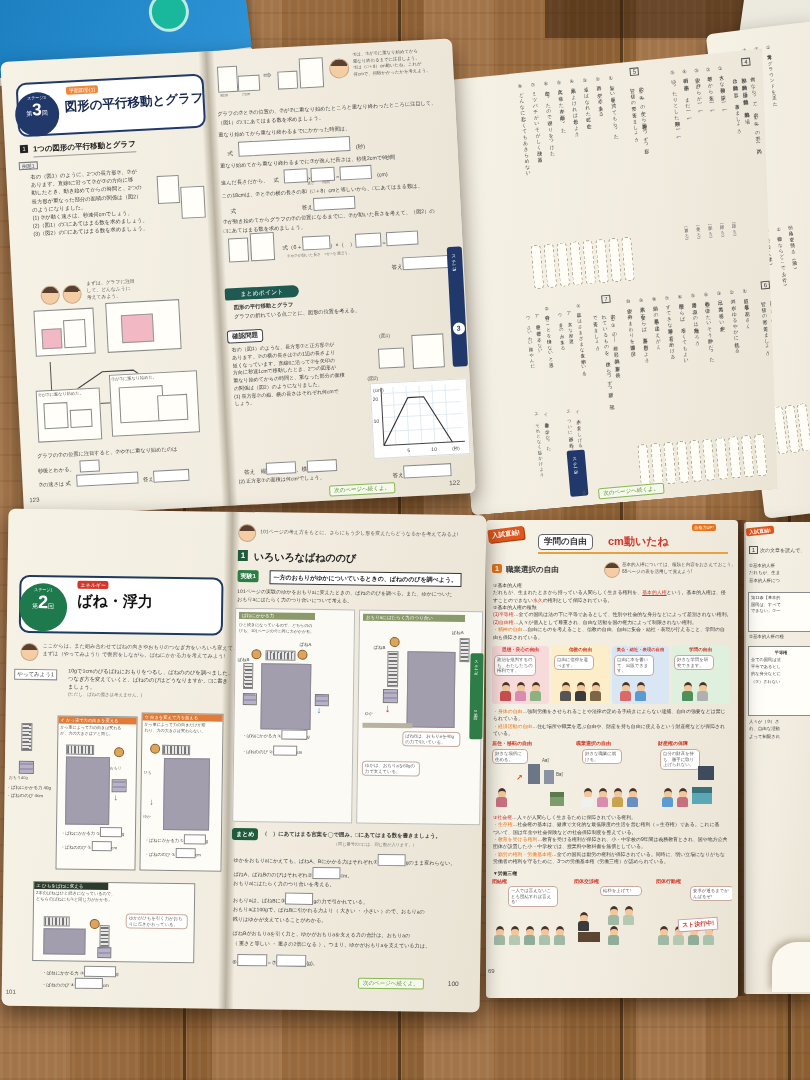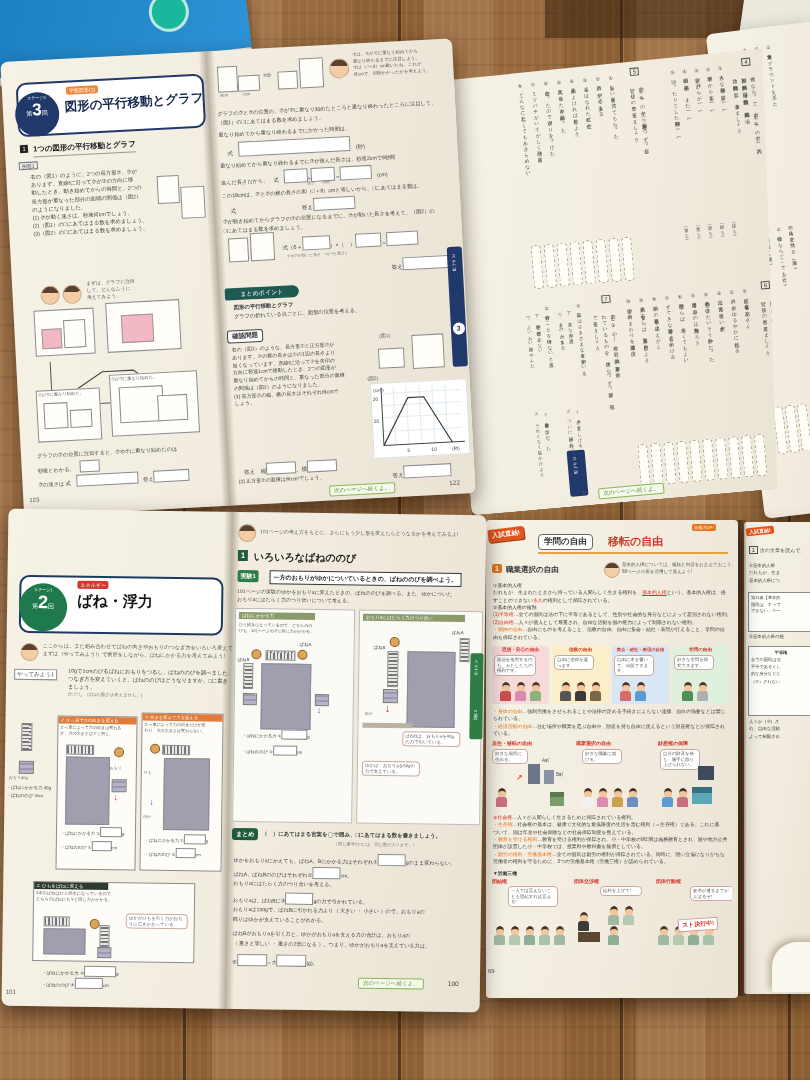--- a/index.html
+++ b/index.html
@@ -190,21 +190,21 @@
     </div>
     <div style="position:absolute;left:28px;top:420px;width:50px;height:50px;background:#fbf8ef;border-radius:50% 0 0 0;box-shadow:-3px -3px 6px rgba(120,100,70,.4)"></div>
   </div>
   <div style="position:absolute;left:733px;top:520px;width:13px;height:476px;background:linear-gradient(90deg,rgba(30,15,5,.0),rgba(30,15,5,.55),rgba(30,15,5,.15))"></div>
 
   <div class="book" style="left:486px;top:520px;width:252px;height:478px;border-radius:4px">
     <div class="tag" style="left:2px;top:8px;transform:rotate(-7deg);background:#e2561c;color:#fff;font-size:6.5px;font-weight:bold;padding:2px 4px;border-radius:2px;box-shadow:1px 1px 0 #9e3a10">
       <span>入試直結!</span></div>
     <div class="tag" style="left:52px;top:14px;border:1.5px solid #666;border-radius:4px;font-size:8.5px;font-weight:bold;color:#333;padding:1px 5px;background:#fff">
       <span>学問の自由</span></div>
-    <div class="tl" style="left:122px;top:14px;font-size:11px;font-weight:bold;color:#d2372a">移転の自由</div>
+    <div class="tl" style="left:122px;top:14px;font-size:11px;font-weight:bold;color:#d2372a">cm動いたね</div>
     <div style="position:absolute;left:52px;top:32px;width:190px;height:2px;background:#e8a13c"></div>
     <div class="tag" style="left:206px;top:4px;background:#e8731a;color:#fff;font-size:4.2px;padding:1px 2px;border-radius:2px">
       <span>合格力UP!</span></div>
 
     <div class="tag" style="left:6px;top:44px;background:#e8731a;color:#fff;font-size:7px;font-weight:bold;padding:1px 3px;border-radius:2px">
       <span>1</span></div>
     <div class="tl" style="left:20px;top:45px;font-size:7.5px;font-weight:bold;color:#333">職業選択の自由</div>
     <div class="face" style="left:118px;top:42px;width:14px;height:14px"></div>
     <div class="col" style="left:136px;top:42px;font-size:4.5px;line-height:1.5;color:#555">
       <div>基本的人権については、種類と内容をおさえておこう。</div>

